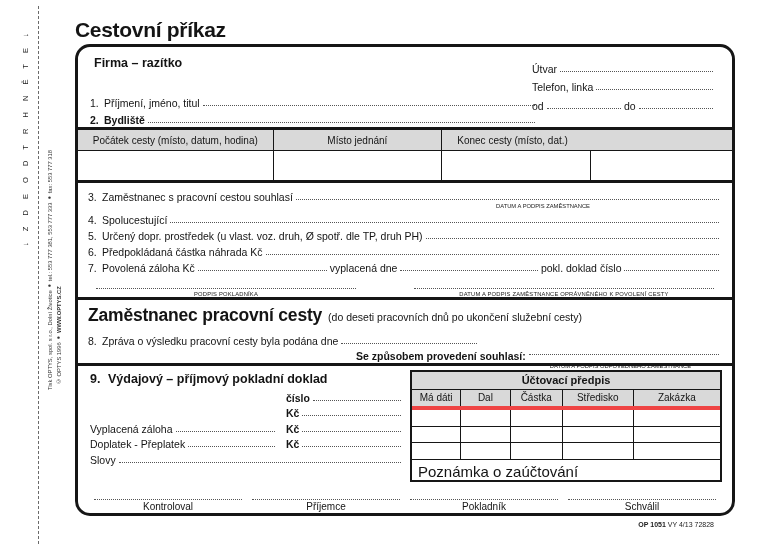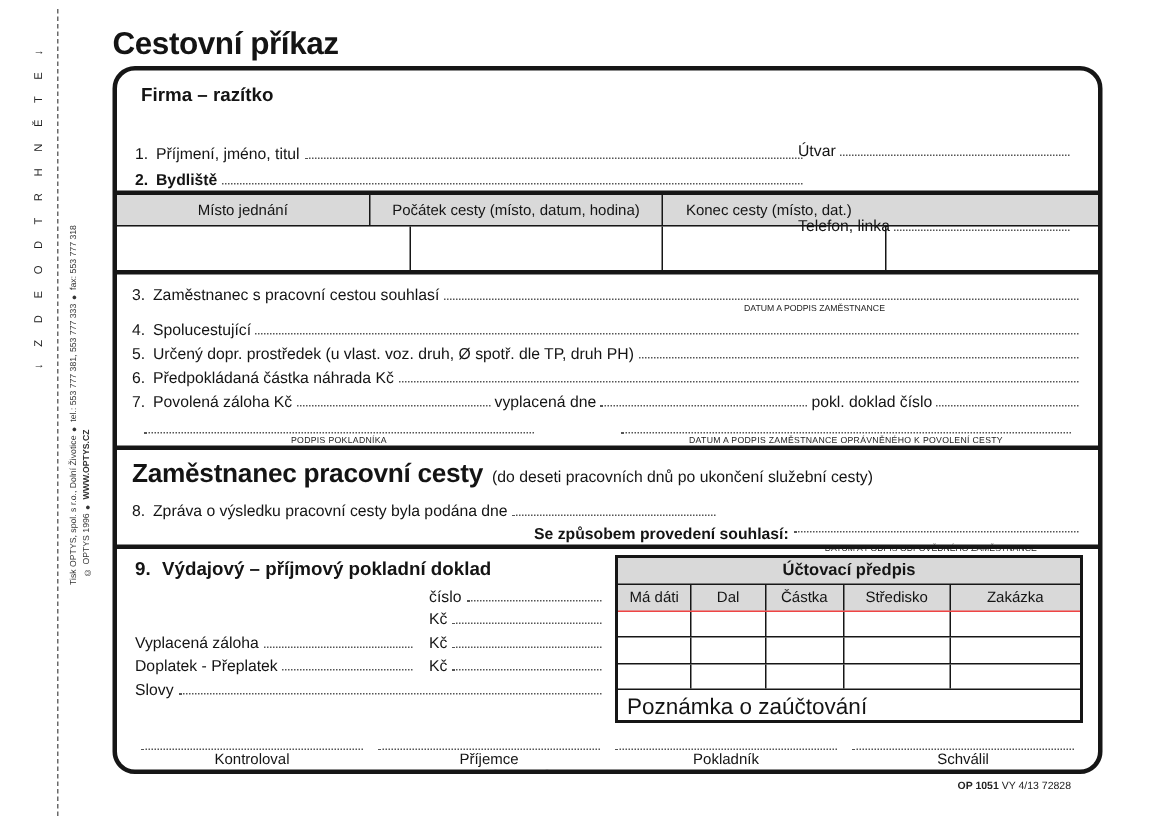--- a/index.html
+++ b/index.html
@@ -21,21 +21,21 @@
   
   .form-box { position:absolute; left:75px; top:44px; width:660px; height:472px;
               border:3px solid #161616; border-radius:15px; box-sizing:border-box;
               display:flex; flex-direction:column; overflow:hidden; background:#fff; }
   .dots { flex:1; border-bottom:1px dotted #555; margin:0 3px 3px 3px; min-width:10px; }
   .num { width:14px; flex:none; }
   
   .sec-top { height:80px; position:relative; flex:none; font-size:10.5px; }
   .firma-label { position:absolute; left:16px; top:9px; font-size:12.5px; font-weight:bold; }
   .top-right { position:absolute; right:16px; top:9px; width:184px; }
-  .tr-row { display:flex; align-items:flex-end; height:18.5px;margin-top:32px; }
+  .tr-row { display:flex; align-items:flex-end; height:18.5px; }
   .field-1 { position:absolute; left:12px; top:47px; width:448px; display:flex; align-items:flex-end; height:15px; }
   .field-2 { position:absolute; left:12px; top:64px; width:448px; display:flex; align-items:flex-end; height:15px; }
   .bold { font-weight:bold; }
   
   .sec-trip { flex:none; height:56px; border-top:3px solid #161616; border-bottom:3px solid #161616;
               box-sizing:border-box; display:flex; flex-direction:column; }
   .trip-head { display:flex; height:20px; background:#d9d9d9; border-bottom:1px solid #161616; }
   .trip-body { display:flex; flex:1; }
   .trip-cell { box-sizing:border-box; border-right:1px solid #161616; display:flex;
                align-items:center; justify-content:center; font-size:10px; text-align:center; }
@@ -60,26 +60,26 @@
   .souhlas-row { display:flex; align-items:center; height:13px; margin-top:2px; }
   .souhlas-spacer { width:268px; flex:none; }
   .souhlas-note { margin-left:420px; width:225px; text-align:center; font-size:5.8px; color:#222; margin-top:1px; }
   
   .sec-doklad { flex:1; border-top:3px solid #161616; box-sizing:border-box; display:flex; flex-direction:column; font-size:10.5px; }
   .doklad-main { display:flex; height:116px; flex:none; }
   .doklad-left { width:332px; flex:none; padding:6px 6px 0 12px; box-sizing:border-box; }
   .dk-title-row { display:flex; height:16px; font-size:12.5px; font-weight:bold; }
   .dk-title-row .num { width:18px; }
   .dk-row { display:flex; align-items:flex-end; height:15.5px; }
-  .kc-part { width:118px; margin-left:auto; display:flex; align-items:flex-end; flex:none; }
+  .kc-part { width:118px; margin-left:auto; display:flex; align-items:flex-end; flex:none;font-weight:bold; }
   .left-part { width:188px; display:flex; align-items:flex-end; flex:none; }
   .predpis { flex:1; margin:4px 10px 0 0; border:2px solid #161616; display:flex; flex-direction:column; }
   .pp-title { height:17px; background:#d9d9d9; border-bottom:1px solid #161616; text-align:center;
               font-weight:bold; font-size:11px; line-height:17px; }
-  .pp-cols { display:flex; height:17px; background:#d9d9d9; border-bottom:1px solid #ef4444; }
+  .pp-cols { display:flex; height:17px; background:#d9d9d9; border-bottom:4px solid #ef4444; }
   .pp-row { display:flex; height:17px; border-bottom:1px solid #161616; }
   .pp-cell { box-sizing:border-box; border-right:1px solid #161616; display:flex; align-items:center;
              justify-content:center; font-size:10px; }
   .pp-cell:last-child { border-right:none; }
   .pc1 { width:16%; } .pc2 { width:16%; } .pc3 { width:17%; } .pc4 { width:23%; } .pc5 { width:28%; }
   .pp-note { flex:1; padding:3px 0 0 6px; font-size:15px; }
   .bottom-sigs { display:flex; justify-content:space-between; padding:0 16px; margin-top:9px; }
   .bsig { width:148px; text-align:center; }
   .bsig-label { font-size:10px; margin-top:1px; }
   
@@ -102,37 +102,43 @@
     <div class="firma-label">Firma – razítko</div>
     <div class="top-right">
       <div class="tr-row">
           <span>Útvar</span>
           <span class="dots"></span>
         </div>
       <div class="tr-row">
           <span>Telefon, linka</span>
           <span class="dots"></span>
         </div>
+      <div class="tr-row">
+        <span>od</span>
+          <span class="dots"></span>
+        <span>do</span>
+          <span class="dots"></span>
+      </div>
     </div>
     <div class="field-1">
       <span class="num">1.</span>
       <span>Příjmení, jméno, titul</span>
       <span class="dots"></span>
     </div>
     <div class="field-2">
       <span class="num bold">2.</span>
       <span class="bold">Bydliště</span>
       <span class="dots"></span>
     </div>
   </div>
 
   <div class="sec-trip">
     <div class="trip-head">
+      <div class="trip-cell tc1">Počátek cesty (místo, datum, hodina)</div>
       <div class="trip-cell tc2">Místo jednání</div>
-      <div class="trip-cell tc1">Počátek cesty (místo, datum, hodina)</div>
       <div class="trip-cell tc4">Konec cesty (místo, dat.)</div>
     </div>
     <div class="trip-body">
       <div class="trip-cell tc1"></div>
       <div class="trip-cell tc2"></div>
       <div class="trip-cell tc3"></div>
       <div class="trip-cell tc4"></div>
     </div>
   </div>
 

